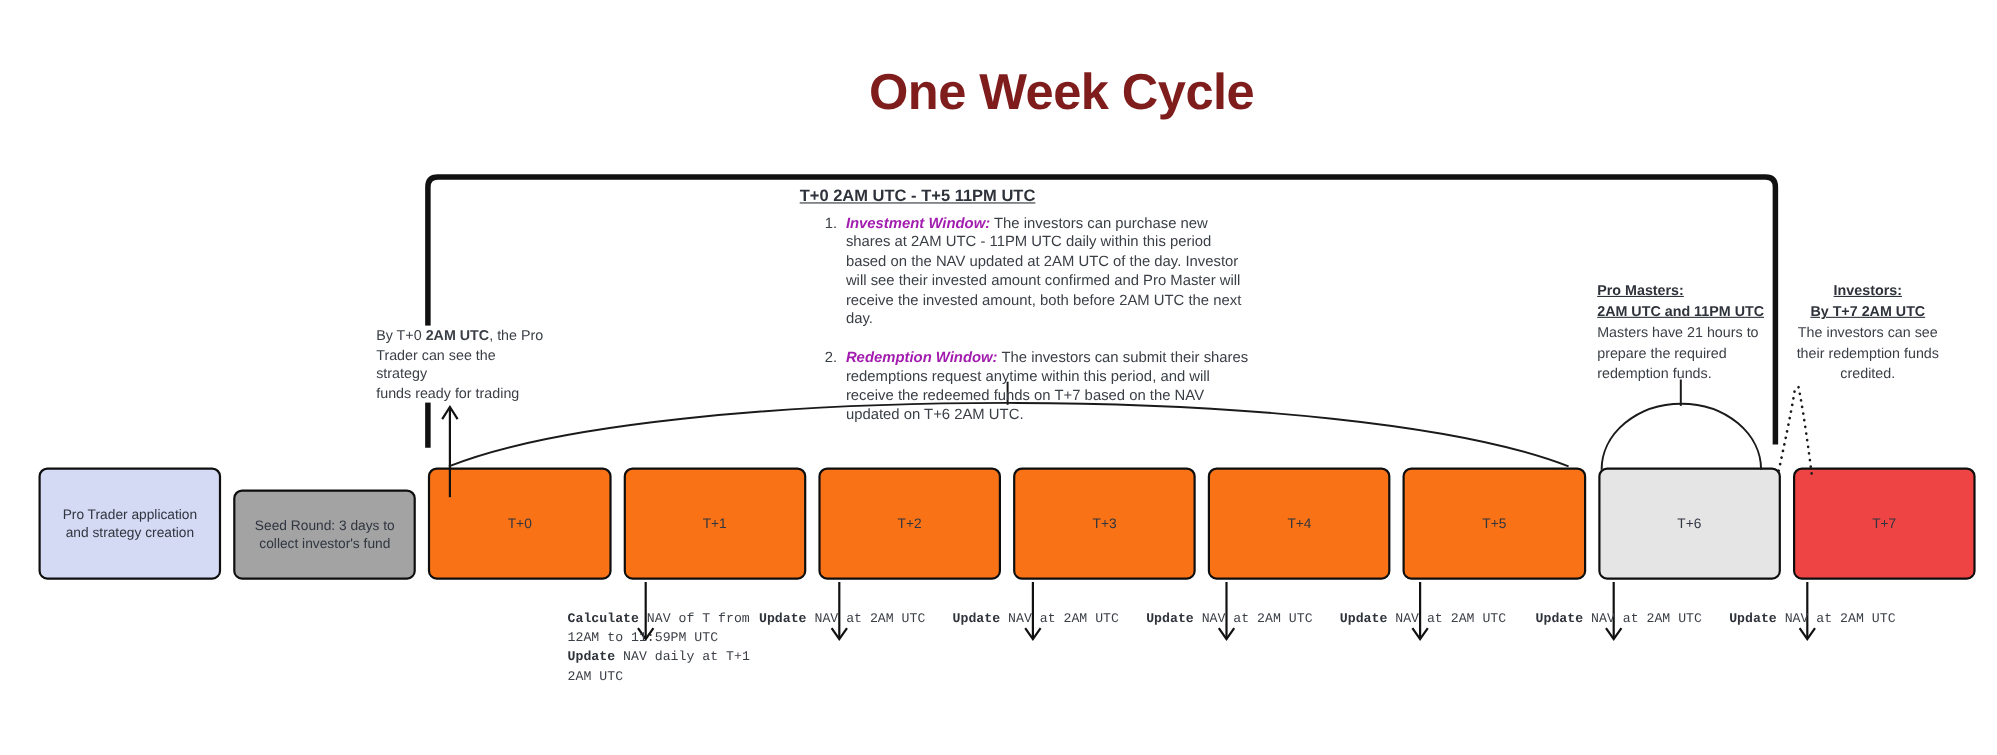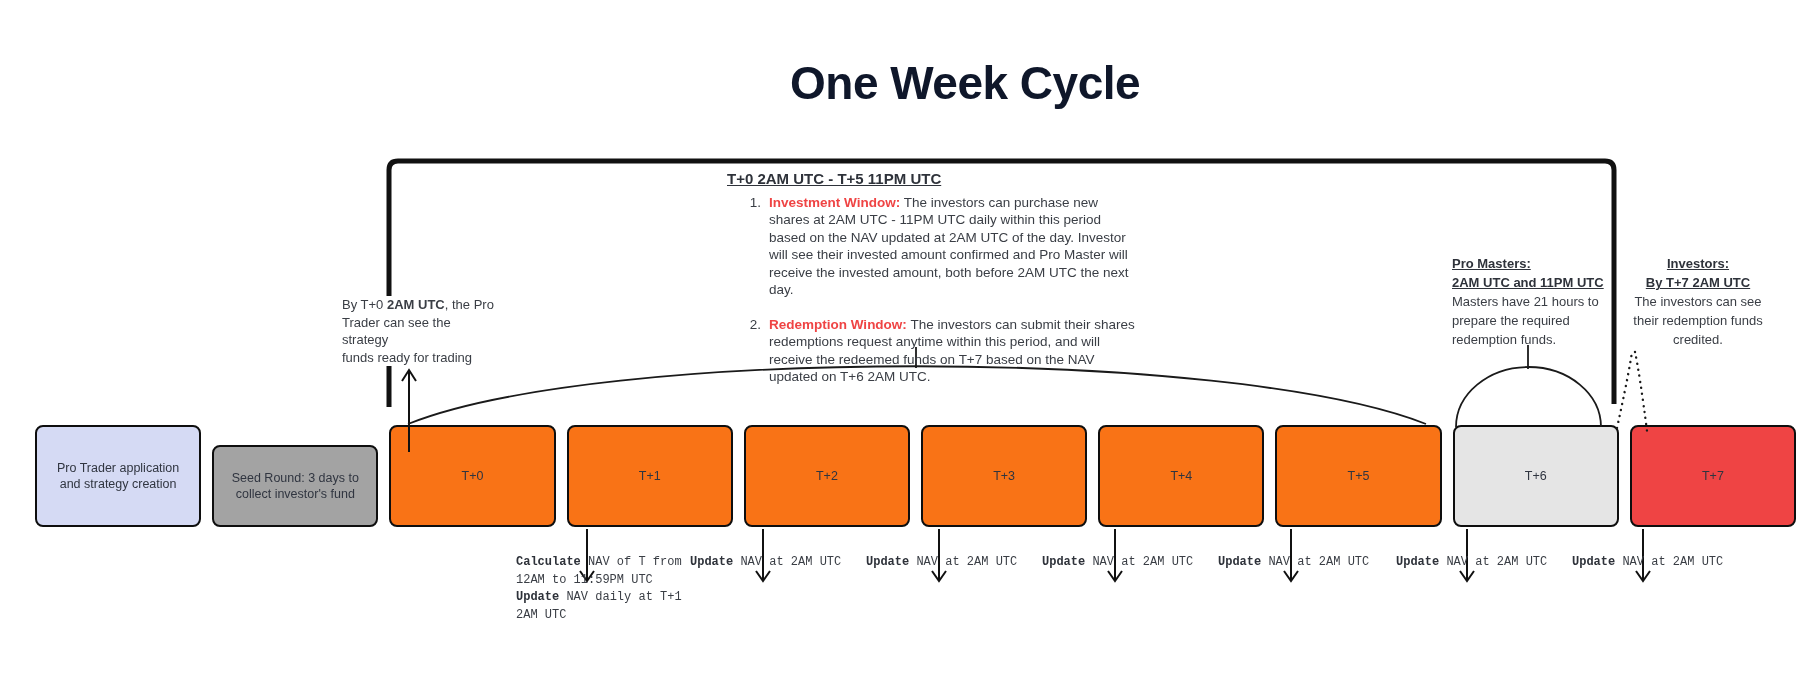--- a/index.html
+++ b/index.html
@@ -2,33 +2,33 @@
 <html><head>
 <meta charset="utf-8">
 <style>
   html,body{margin:0;padding:0;background:#ffffff;}
   .canvas{
     position:relative;width:1815px;height:686px;background:#ffffff;overflow:hidden;
     font-family:"Liberation Sans", sans-serif;color:#34383f;
   }
   .title{
     position:absolute;left:790px;top:56px;margin:0;
-    font-size:46px;font-weight:700;color:#0f172a;letter-spacing:-0.5px;
+    font-size:46px;font-weight:700;color:#7f1d1d;letter-spacing:-0.5px;
     z-index:3;white-space:nowrap;
   }
   .overlay{position:absolute;left:0;top:0;z-index:2;pointer-events:none;}
 
   
   .window-note{position:absolute;left:727px;top:170px;width:412px;z-index:3;
     font-size:13.5px;line-height:17.5px;color:#3a3e45;}
   .wn-heading{font-weight:700;text-decoration:underline;font-size:15px;color:#2e323a;margin-bottom:6px;}
   .wn-item{display:flex;margin-top:6px;}
   .wn-item.second{margin-top:17px;}
   .wn-num{width:34px;text-align:right;flex:none;padding-right:8px;}
-  .wn-text b{color:#ef4444;}
+  .wn-text b{color:#a21caf;font-style:italic;}
 
   
   .note{position:absolute;z-index:3;font-size:13px;line-height:17.5px;color:#3a3e45;}
   .trader-note{left:342px;top:296px;width:158px;background:#ffffff;}
   .pm-note{left:1452px;top:254px;width:170px;line-height:19px;}
   .inv-note{left:1622px;top:254px;width:152px;line-height:19px;text-align:center;}
   .note .bold-line{font-weight:700;color:#2e323a;white-space:nowrap;text-decoration:underline;}
 
   
   .box-row{position:absolute;left:35px;top:425px;width:1761px;height:102px;

